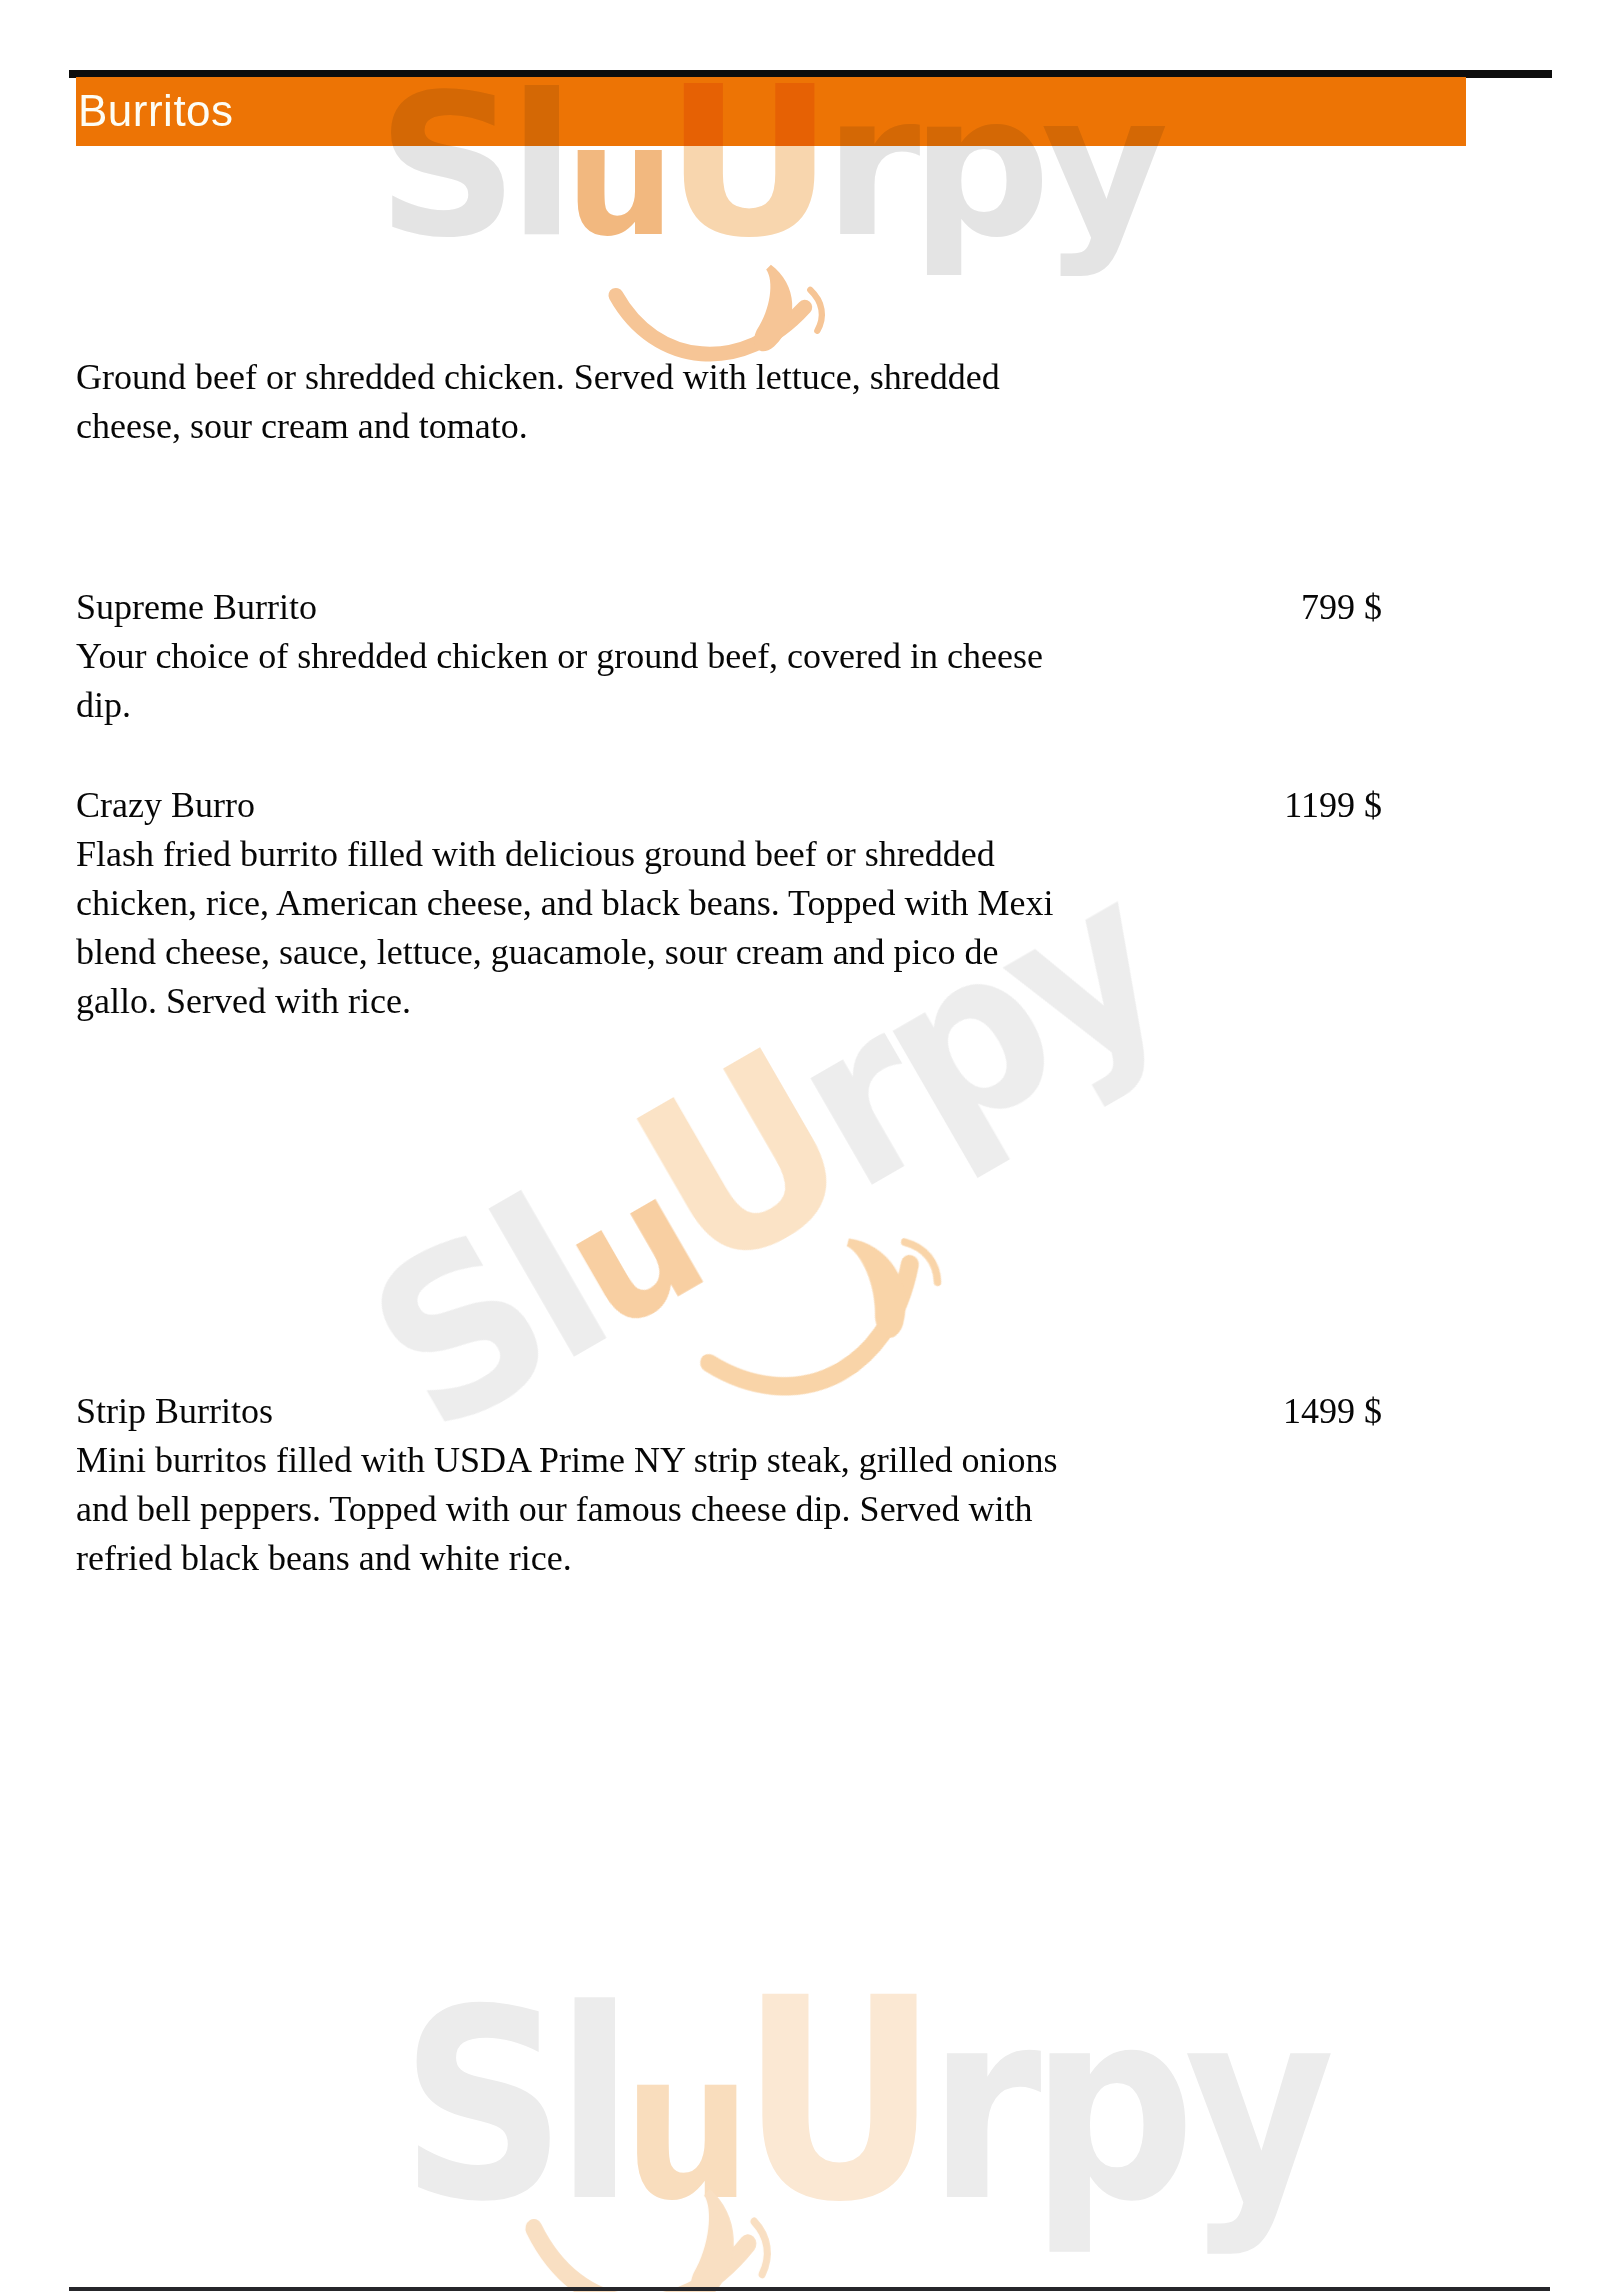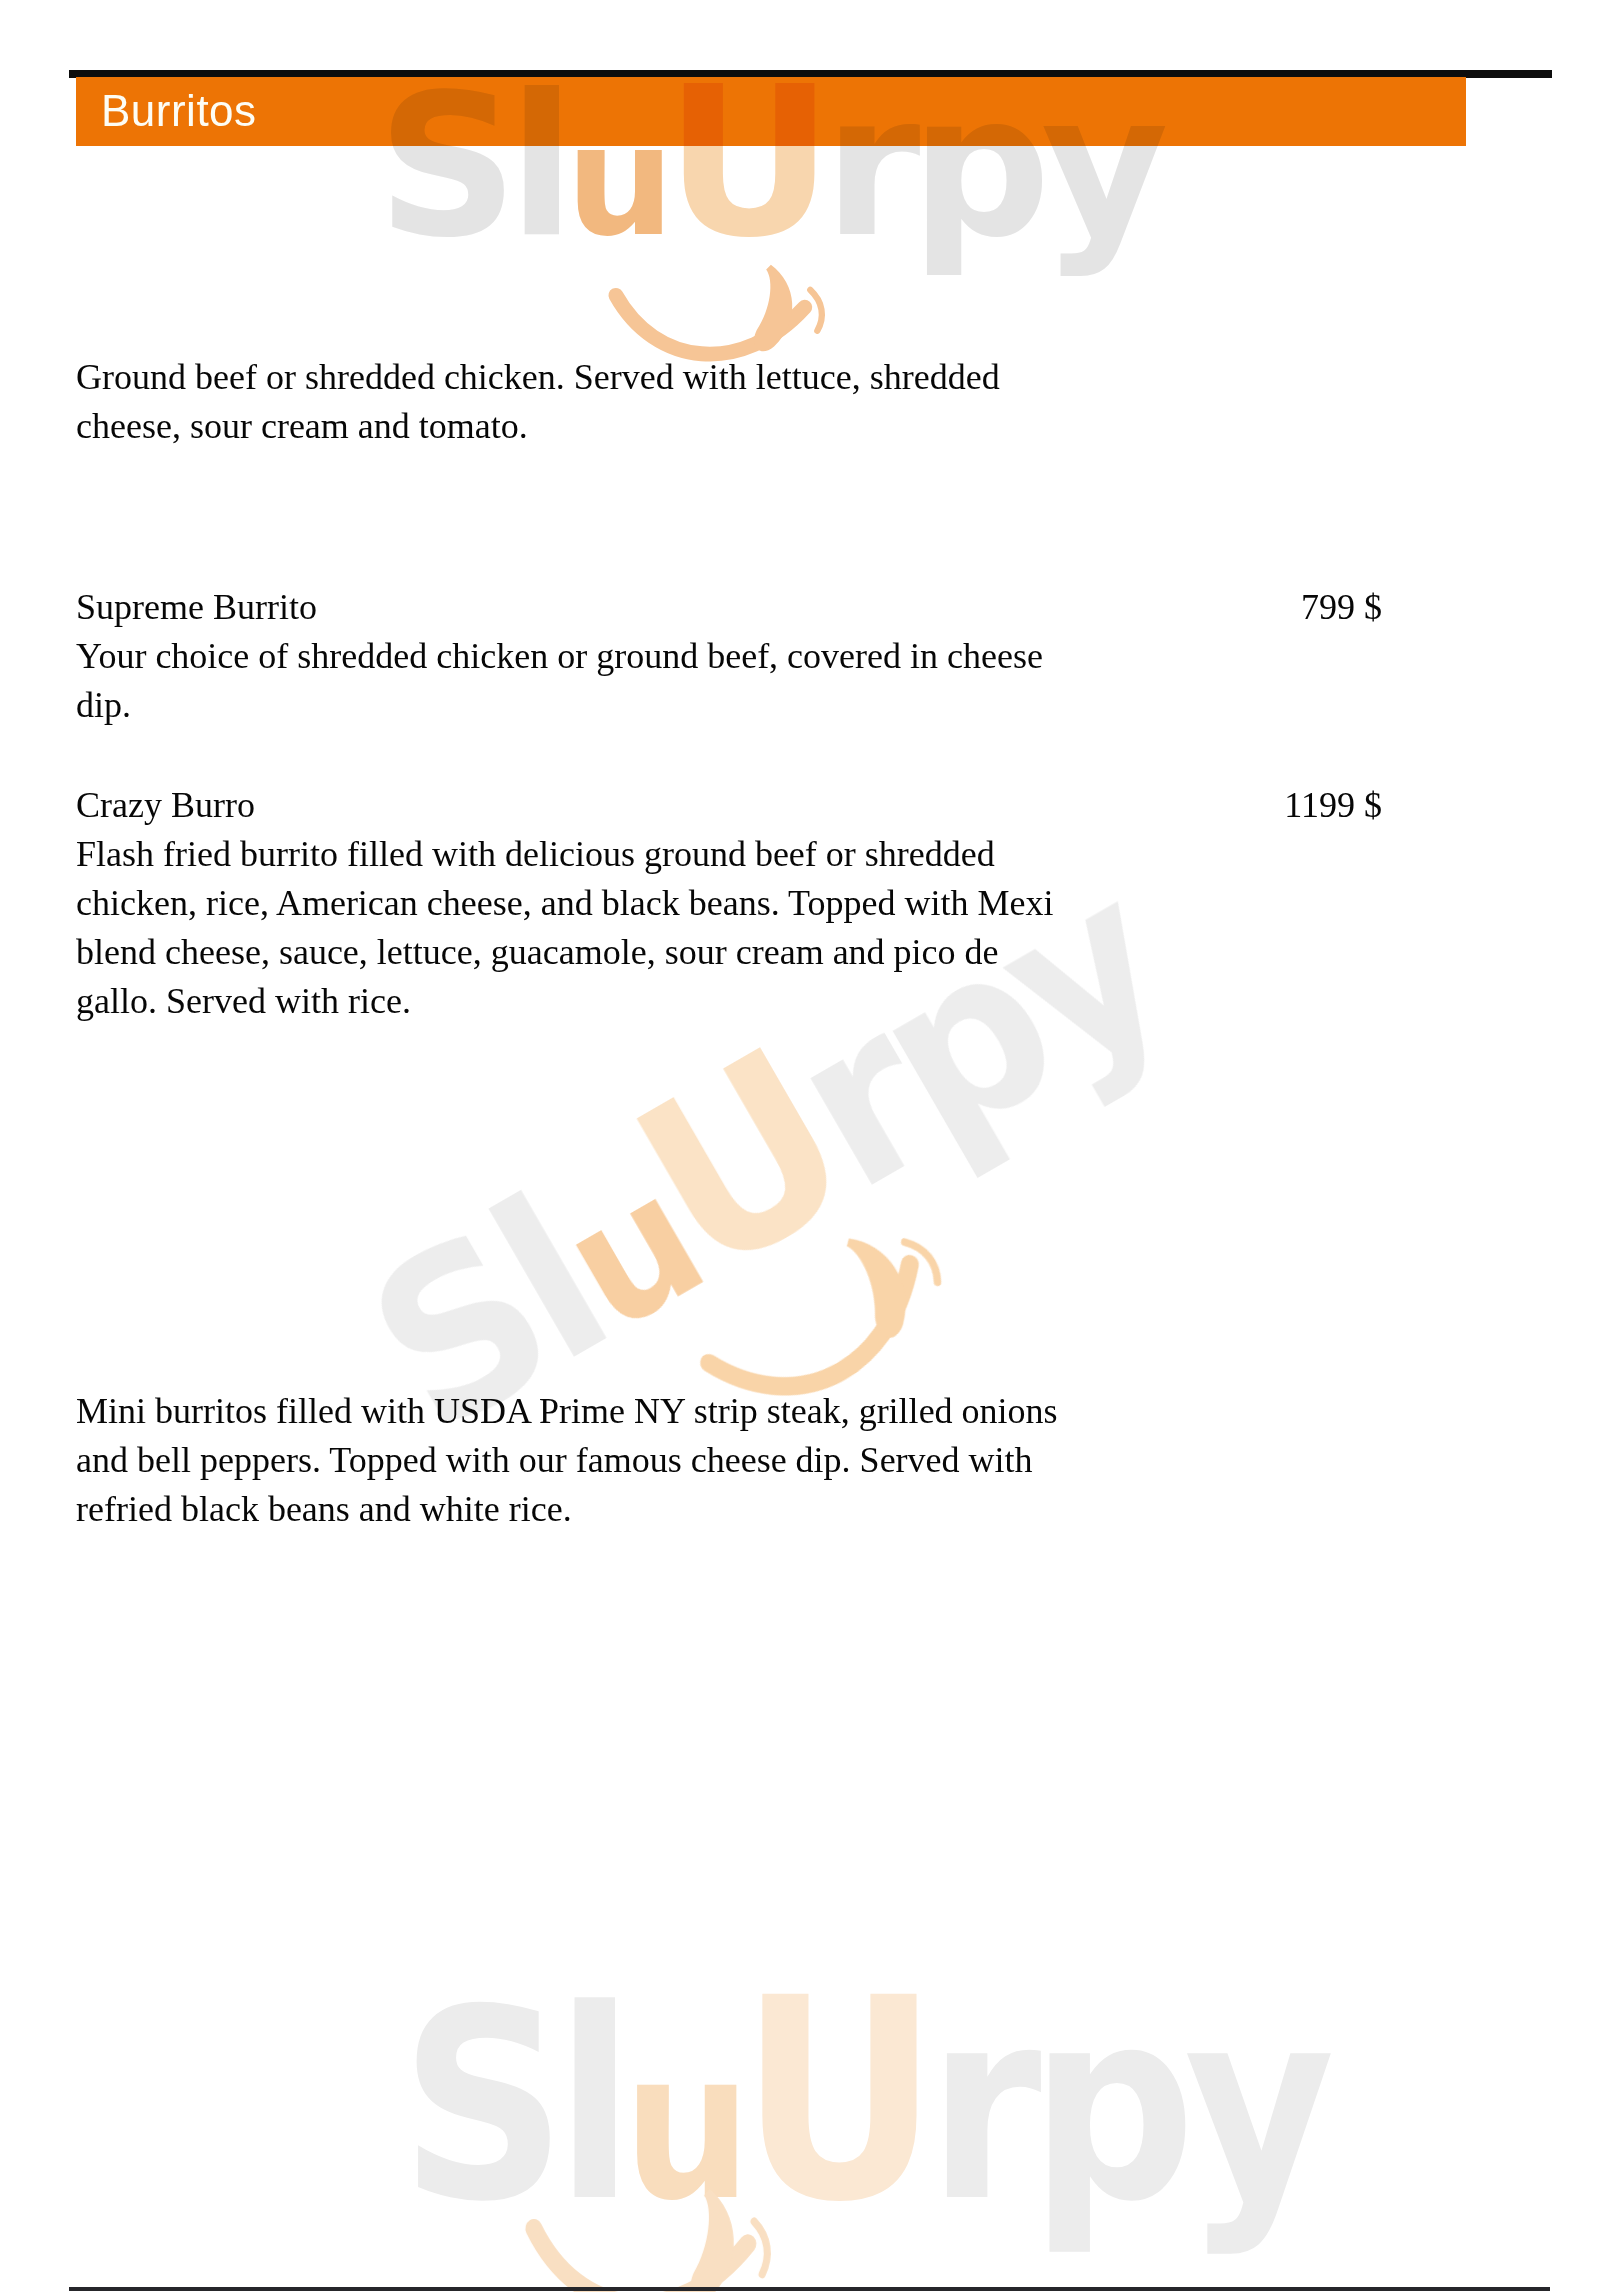--- a/index.html
+++ b/index.html
@@ -2,21 +2,21 @@
 <html><head>
 <meta charset="utf-8">
 <style>
   html,body{margin:0;padding:0;background:#ffffff;}
   #page{position:relative;width:1621px;height:2293px;background:#ffffff;overflow:hidden;
         font-family:"Liberation Serif",serif;color:#070707;}
 
   
   .top-rule{position:absolute;left:69px;top:70px;width:1483px;height:7.8px;background:#0d0d0d;}
   .section-bar{position:absolute;left:76px;top:77px;width:1390px;height:69px;background:#ed7405;}
-  .section-bar .label{display:block;padding-left:25px;font-family:"Liberation Sans",sans-serif;
+  .section-bar .label{display:block;padding-left:2px;font-family:"Liberation Sans",sans-serif;
         font-size:44px;line-height:67px;color:#fdfdf5;font-weight:400;letter-spacing:0.5px;}
 
   
   .item{position:absolute;left:76px;width:1306px;}
   .item-head{position:relative;height:49px;}
   .item-name{font-size:36px;line-height:49px;white-space:pre;}
   .item-price{position:absolute;right:0;top:0;font-size:36px;line-height:49px;text-align:right;white-space:pre;}
   .item-desc{font-size:36px;line-height:49px;white-space:pre;}
 
   
@@ -80,20 +80,24 @@
       <span class="item-price">1199 $</span>
     </div>
     <div class="item-desc">Flash fried burrito filled with delicious ground beef or shredded
 chicken, rice, American cheese, and black beans. Topped with Mexi
 blend cheese, sauce, lettuce, guacamole, sour cream and pico de
 gallo. Served with rice.</div>
   </div>
 
 
   <div class="item" style="top:1387px">
+    <div class="item-head">
+      <span class="item-name">Strip Burritos</span>
+      <span class="item-price">1499 $</span>
+    </div>
     <div class="item-desc">Mini burritos filled with USDA Prime NY strip steak, grilled onions
 and bell peppers. Topped with our famous cheese dip. Served with
 refried black beans and white rice.</div>
   </div>
 
   <div class="wm" id="wm-top">
     <div class="wm-line"><span class="g">Sl</span><span class="u1">u</span><span class="u2">U</span><span class="g">rpy</span></div>
     <svg class="smile" viewBox="0 0 320 150">
       <path d="M15,45 C65,135 175,148 255,60" fill="none" stroke="#f6c596" stroke-width="19" stroke-linecap="round"></path>
       <path d="M212,6 C245,30 250,78 216,110 C198,125 184,110 194,89 C212,62 216,26 206,12 Z" fill="#f6c596"></path>

